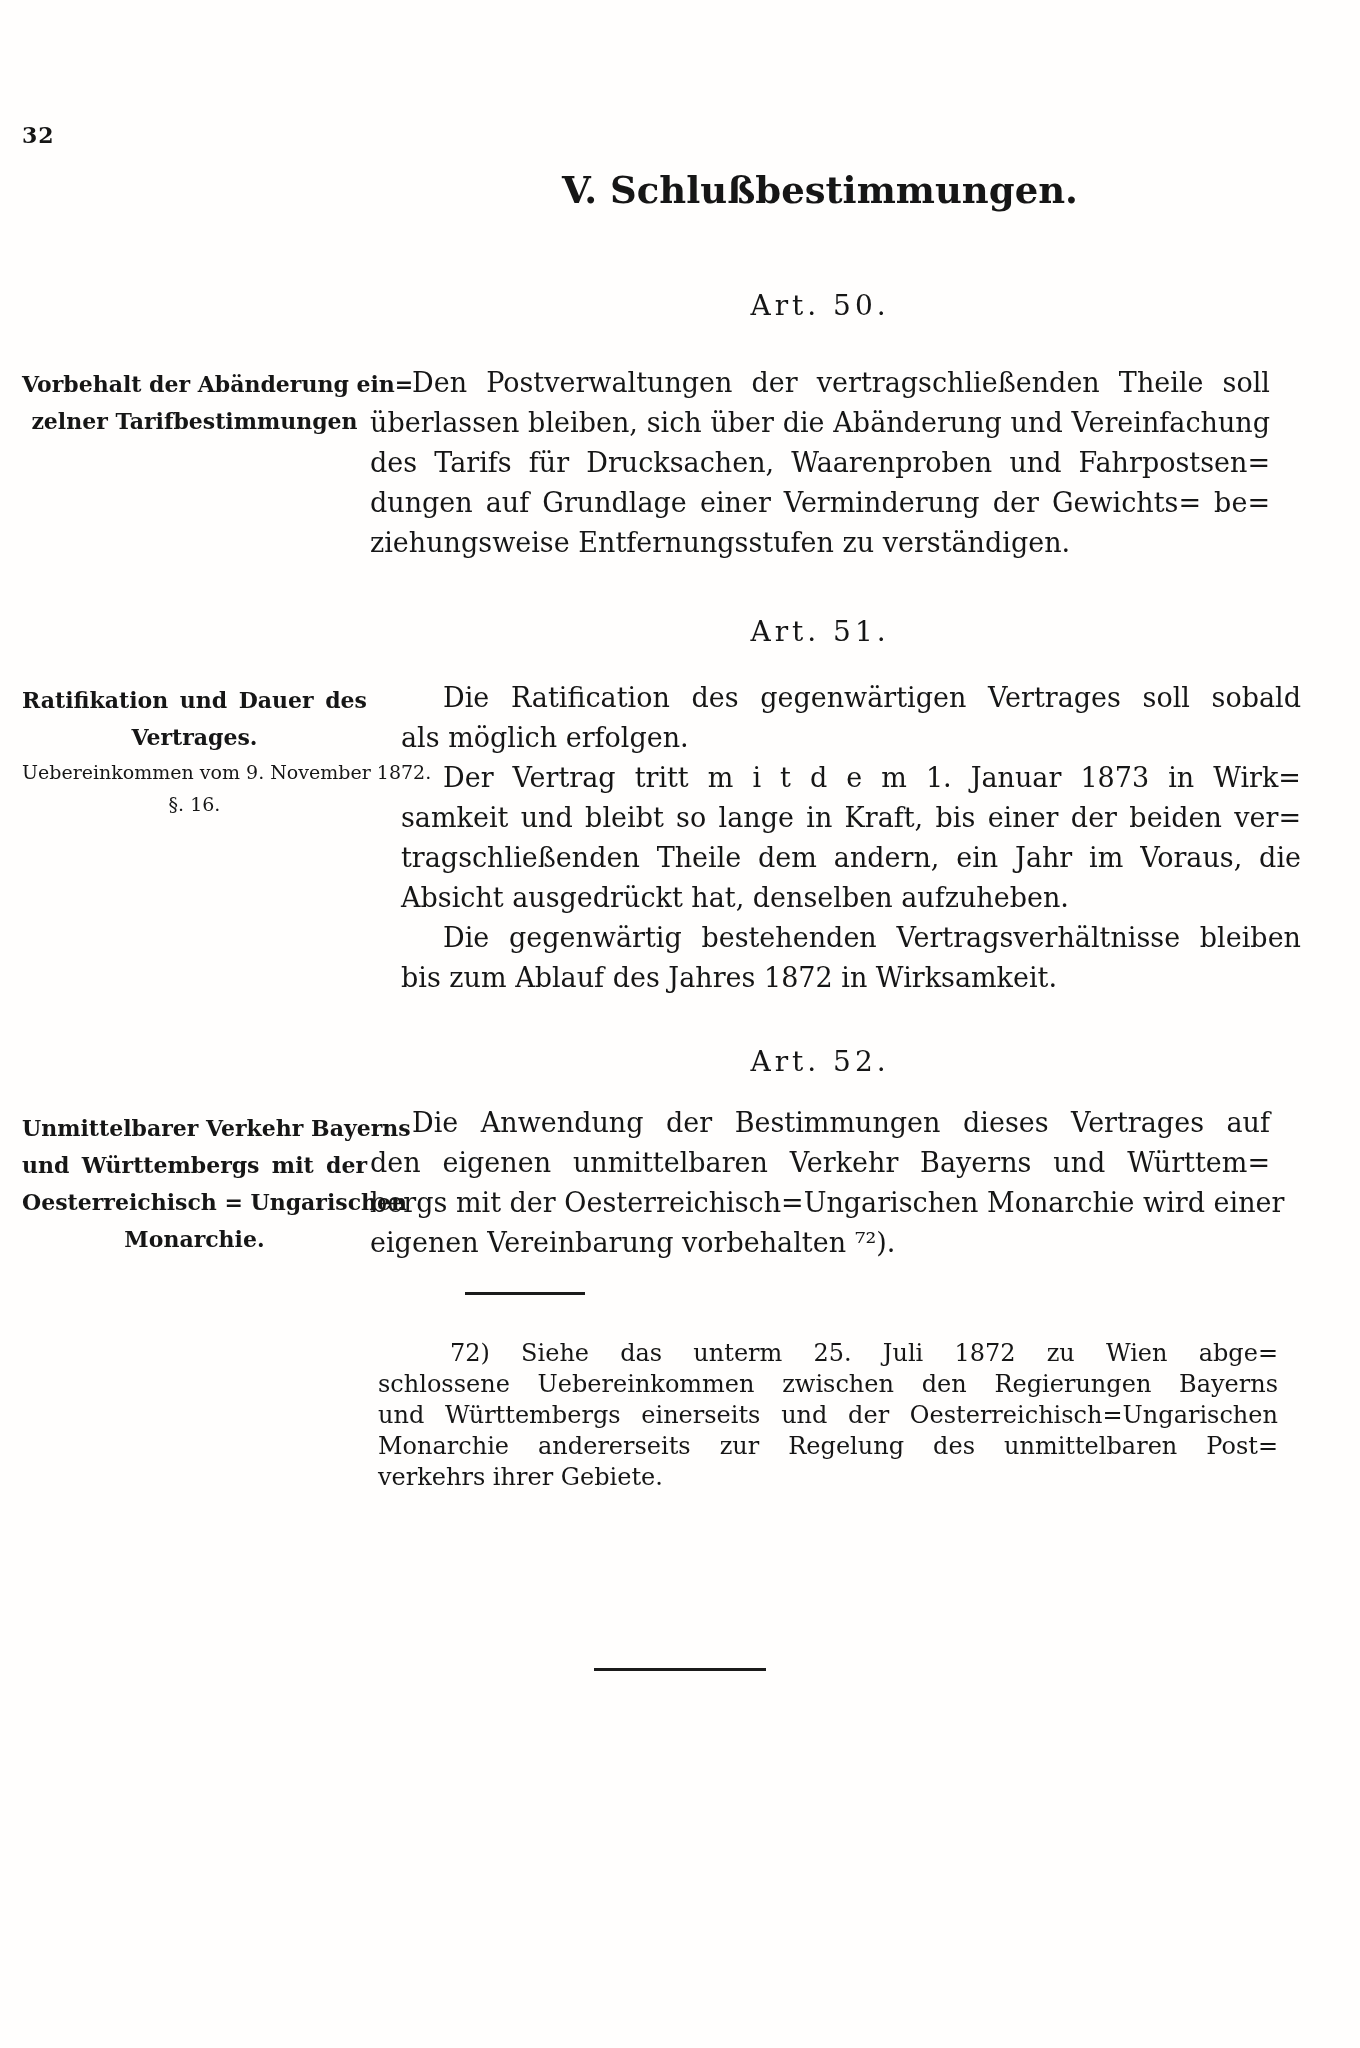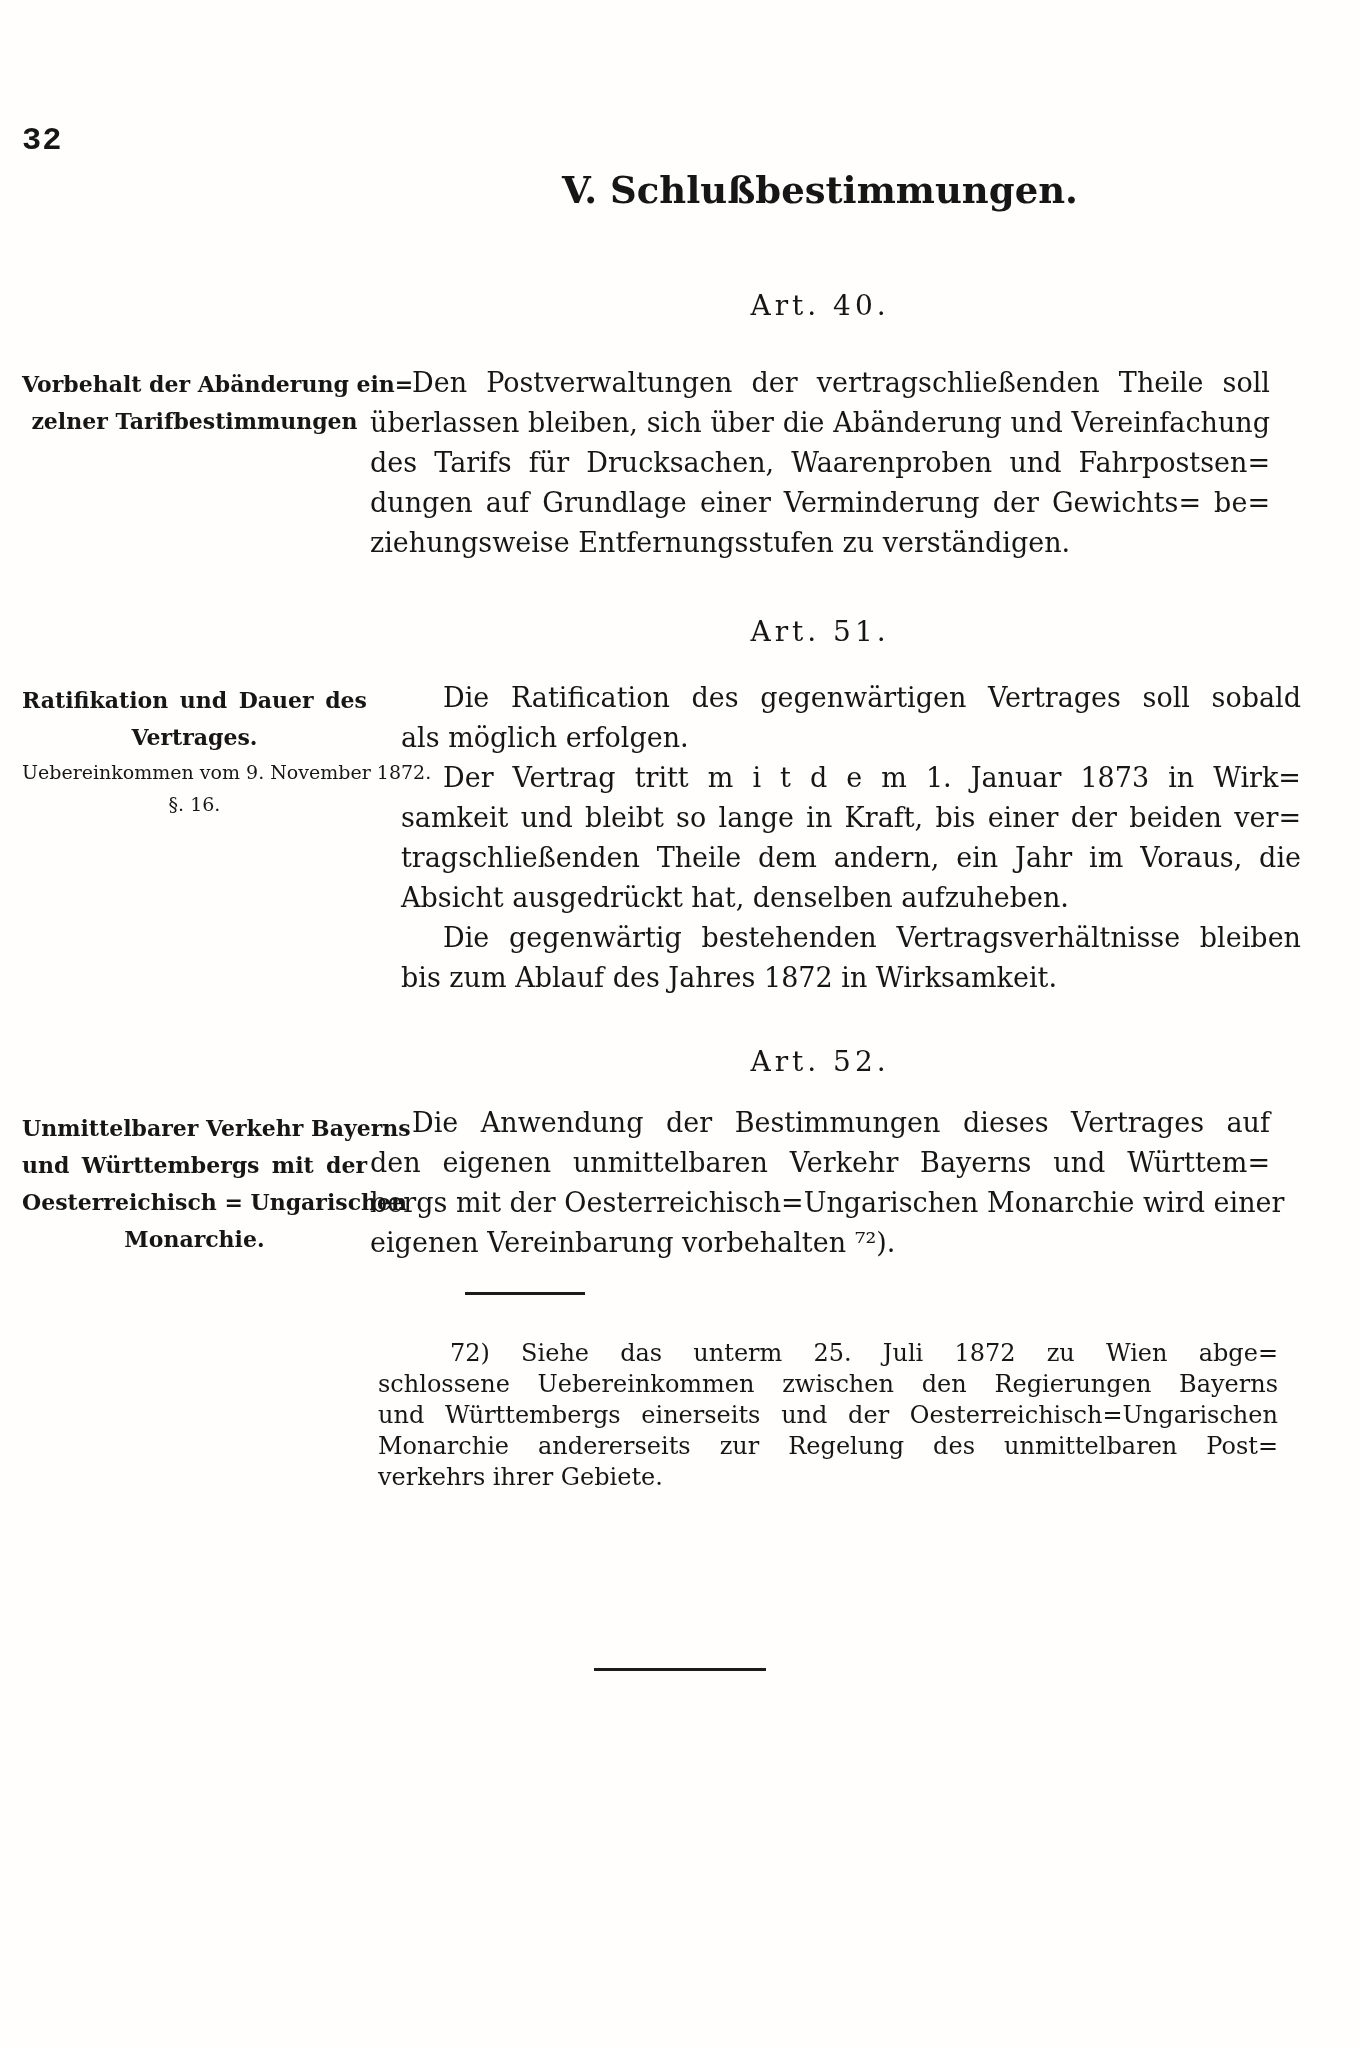--- a/index.html
+++ b/index.html
@@ -1,21 +1,21 @@
 <!DOCTYPE html>
 <html><head>
 <meta charset="utf-8">
 <style>
   html,body{margin:0;padding:0;background:#e9e9e7;}
   .page{
     position:relative;width:1360px;height:2048px;margin:0 auto;
     background:#fffefd;color:#161616;
     font-family:"DejaVu Serif", serif;overflow:hidden;
   }
-  .page-number{position:absolute;left:22px;top:122px;font-size:32px;font-weight:bold;letter-spacing:1px;font-family:Liberation Mono, monospace;}
+  .page-number{position:absolute;left:22px;top:122px;font-size:22px;font-weight:bold;letter-spacing:1px;}
   .section-heading{position:absolute;left:370px;top:168px;width:900px;text-align:center;font-size:37px;font-weight:bold;}
   .article{position:absolute;left:0;width:1360px;}
   .art-heading{position:absolute;left:370px;top:0;width:900px;text-align:center;font-size:28px;letter-spacing:4px;}
   .margin-note{position:absolute;left:22px;width:345px;}
   .body-col{position:absolute;left:370px;width:900px;font-size:27px;}
   .line{line-height:40px;white-space:nowrap;}
   .line.j{text-align:justify;text-align-last:justify;}
   .line.indent{text-indent:42px;}
   .mline{font-weight:bold;font-size:22px;line-height:37px;white-space:nowrap;}
   .mline.j{text-align:justify;text-align-last:justify;}
@@ -31,21 +31,21 @@
   .bottom-rule{left:594px;top:1668px;width:172px;}
 </style>
 </head>
 <body>
 
 <div class="page">
   <div class="page-number">32</div>
   <div class="section-heading">V. Schlußbestimmungen.</div>
   <div id="articles">
       <section class="article" style="top: 289px;">
-        <div class="art-heading">Art. 40.</div>
+        <div class="art-heading">Art. 50.</div>
         <aside class="margin-note" style="top: 77px;">
           <div class="mline j">Vorbehalt der Abänderung ein=</div>
           <div class="mline c">zelner Tarifbestimmungen</div>
         </aside>
         <div class="body-col" style="top: 74px;">
           <div class="line j indent">Den Postverwaltungen der vertragschließenden Theile soll</div>
           <div class="line j">überlassen bleiben, sich über die Abänderung und Vereinfachung</div>
           <div class="line j">des Tarifs für Drucksachen, Waarenproben und Fahrpostsen=</div>
           <div class="line j">dungen auf Grundlage einer Verminderung der Gewichts= be=</div>
           <div class="line">ziehungsweise Entfernungsstufen zu verständigen.</div>

